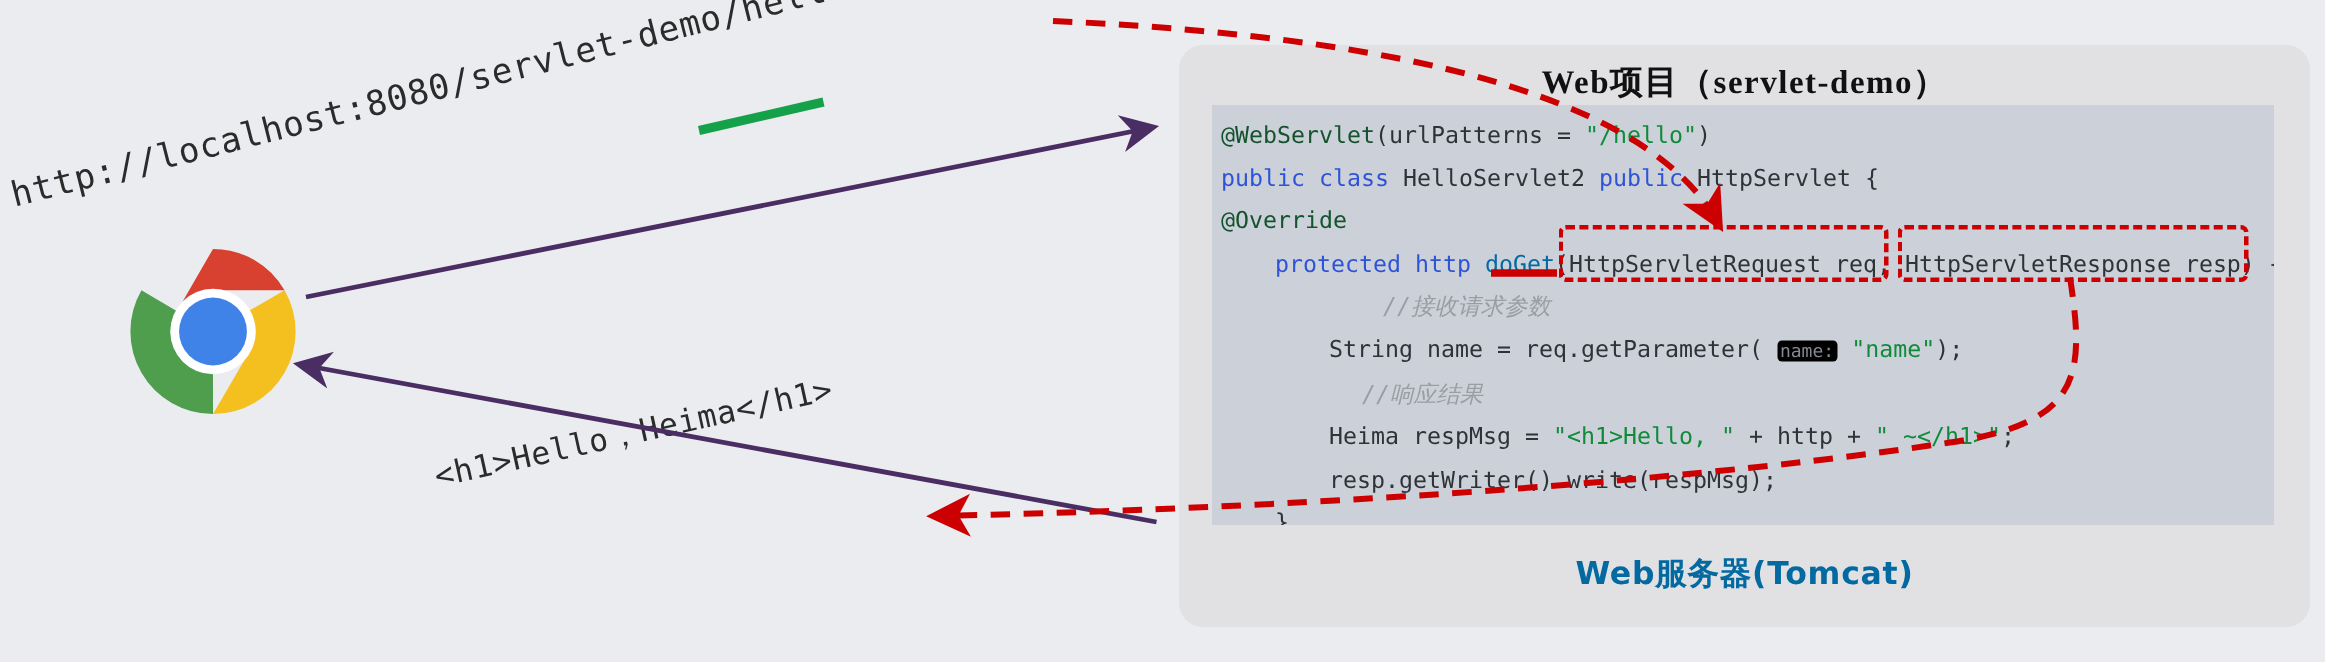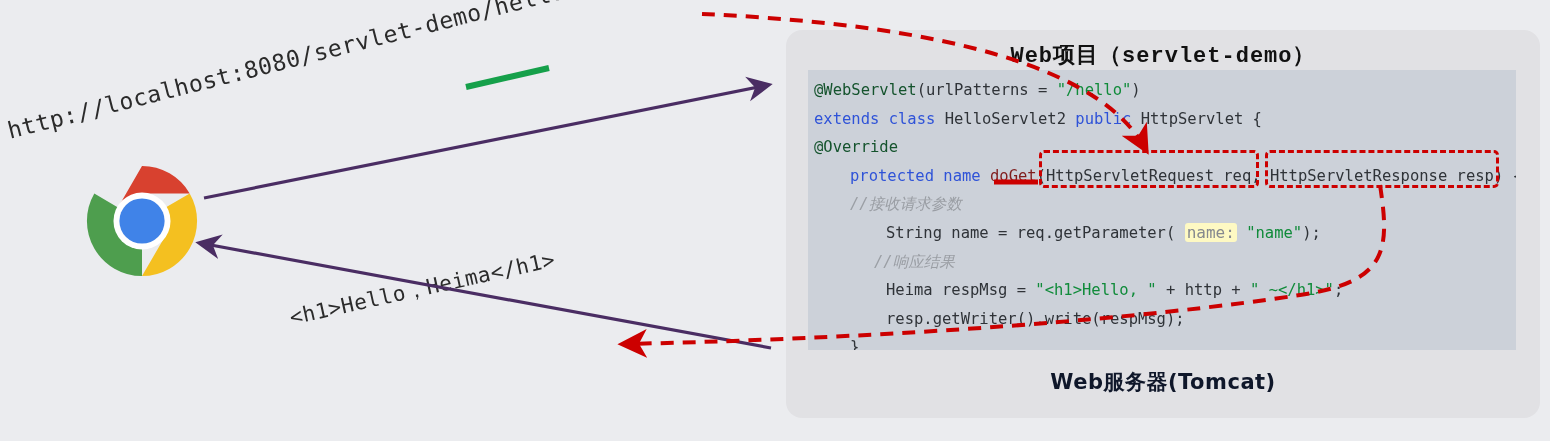--- a/index.html
+++ b/index.html
@@ -39,29 +39,29 @@
   }
 
   
   #server-panel{
     position:absolute;left:786px;top:30px;width:754px;height:388px;
     background:#e1e1e4;border-radius:16px;z-index:5;
   }
   #panel-title{
     position:absolute;left:0;top:10px;width:100%;
     text-align:center;
-    font-family:Liberation Mono, monospace;
+    font-family:Liberation Serif, serif;
     font-weight:bold;font-size:22px;color:#111;
     letter-spacing:1px;z-index:30;
   }
   #panel-footer{
     position:absolute;left:0;bottom:22px;width:100%;
     text-align:center;
     font-family:"DejaVu Sans",sans-serif;
-    font-weight:bold;font-size:21px;color:#0f172a;
+    font-weight:bold;font-size:21px;color:#0369a1;
     letter-spacing:0.5px;z-index:30;
   }
 
   
   #code-block{
     position:absolute;left:22px;top:40px;width:708px;height:280px;
     background:#ccd1d9;
     padding:6px 0 0 0;
     box-sizing:border-box;
     z-index:10;
@@ -70,24 +70,24 @@
   .code-line{
     font-family:"DejaVu Sans Mono",monospace;
     font-size:15.5px;line-height:28.6px;
     white-space:pre;color:#2f3338;
     padding-left:6px;
   }
   .kw{color:#2f53d8;}
   .ann{color:#14532d;}
   .str{color:#108b3a;}
   .cmt{color:#9a9ea4;font-style:italic;}
-  .mth{color:#7f1d1d;}
+  .mth{color:#0369a1;}
   .hint{
-    background:#fef9c3;color:#86898f;
-    border-radius:3px;padding:0 2px;font-size:16px;
+    background:#000000;color:#86898f;
+    border-radius:3px;padding:0 2px;font-size:12px;
   }
 
   
   .dash-box{
     position:absolute;
     border:3px dashed #cc0000;
     border-radius:5px;
     z-index:35;
   }
   #box-req{left:1039px;top:150px;width:214px;height:32px;}
@@ -110,26 +110,26 @@
     </svg>
   </div>
 
   <div class="rot-text" id="url-text">http://localhost:8080/servlet-demo/hello?name=Heima</div>
   <div class="rot-text" id="resp-text">&lt;h1&gt;Hello，Heima&lt;/h1&gt;</div>
 
   <div id="server-panel">
     <div id="panel-title">Web项目（servlet-demo）</div>
     <div id="code-block">
         <div class="code-line" style="padding-left: 6px;"><span class="ann">@WebServlet</span><span>(urlPatterns = </span><span class="str">"/hello"</span><span>)</span></div>
-        <div class="code-line" style="padding-left: 6px;"><span class="kw">extends class </span><span>HelloServlet2 </span><span class="kw">public </span><span>HttpServlet {</span></div>
+        <div class="code-line" style="padding-left: 6px;"><span class="kw">public class </span><span>HelloServlet2 </span><span class="kw">public </span><span>HttpServlet {</span></div>
         <div class="code-line" style=""><span class="ann">@Override</span></div>
-        <div class="code-line" style="padding-left: 42px;"><span class="kw">protected name </span><span class="mth">doGet</span><span>(HttpServletRequest req, HttpServletResponse resp) {</span></div>
-        <div class="code-line" style="padding-left: 42px;"><span class="cmt">//接收请求参数</span></div>
+        <div class="code-line" style="padding-left: 42px;"><span class="kw">protected http </span><span class="mth">doGet</span><span>(HttpServletRequest req, HttpServletResponse resp) {</span></div>
+        <div class="code-line" style="padding-left: 78px; margin-left: 36px;"><span class="cmt">//接收请求参数</span></div>
         <div class="code-line" style="padding-left: 78px;"><span>String name = req.getParameter( </span><span class="hint">name:</span><span> </span><span class="str">"name"</span><span>);</span></div>
-        <div class="code-line" style="padding-left: 66px;"><span class="cmt">//响应结果</span></div>
+        <div class="code-line" style="padding-left: 100px;"><span class="cmt">//响应结果</span></div>
         <div class="code-line" style="padding-left: 78px;"><span>Heima respMsg = </span><span class="str">"&lt;h1&gt;Hello, "</span><span> + http + </span><span class="str">" ~&lt;/h1&gt;"</span><span>;</span></div>
         <div class="code-line" style="padding-left: 78px;"><span>resp.getWriter().write(respMsg);</span></div>
         <div class="code-line" style="padding-left: 42px;"><span>}</span></div>
       </div>
     <div id="panel-footer">Web服务器(Tomcat)</div>
   </div>
 
   <div class="dash-box" id="box-req"></div>
   <div class="dash-box" id="box-resp"></div>
 

